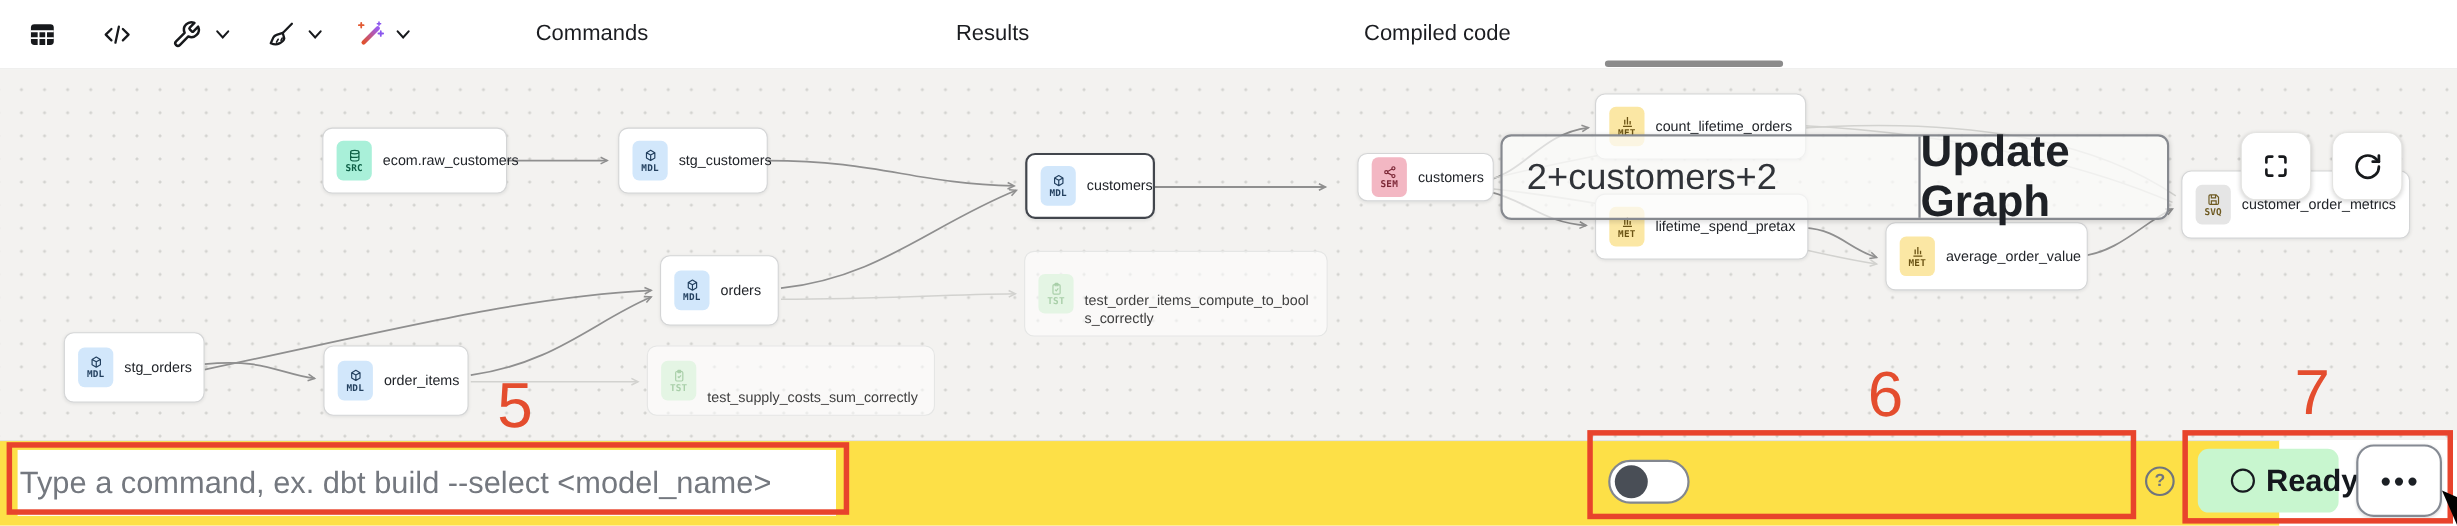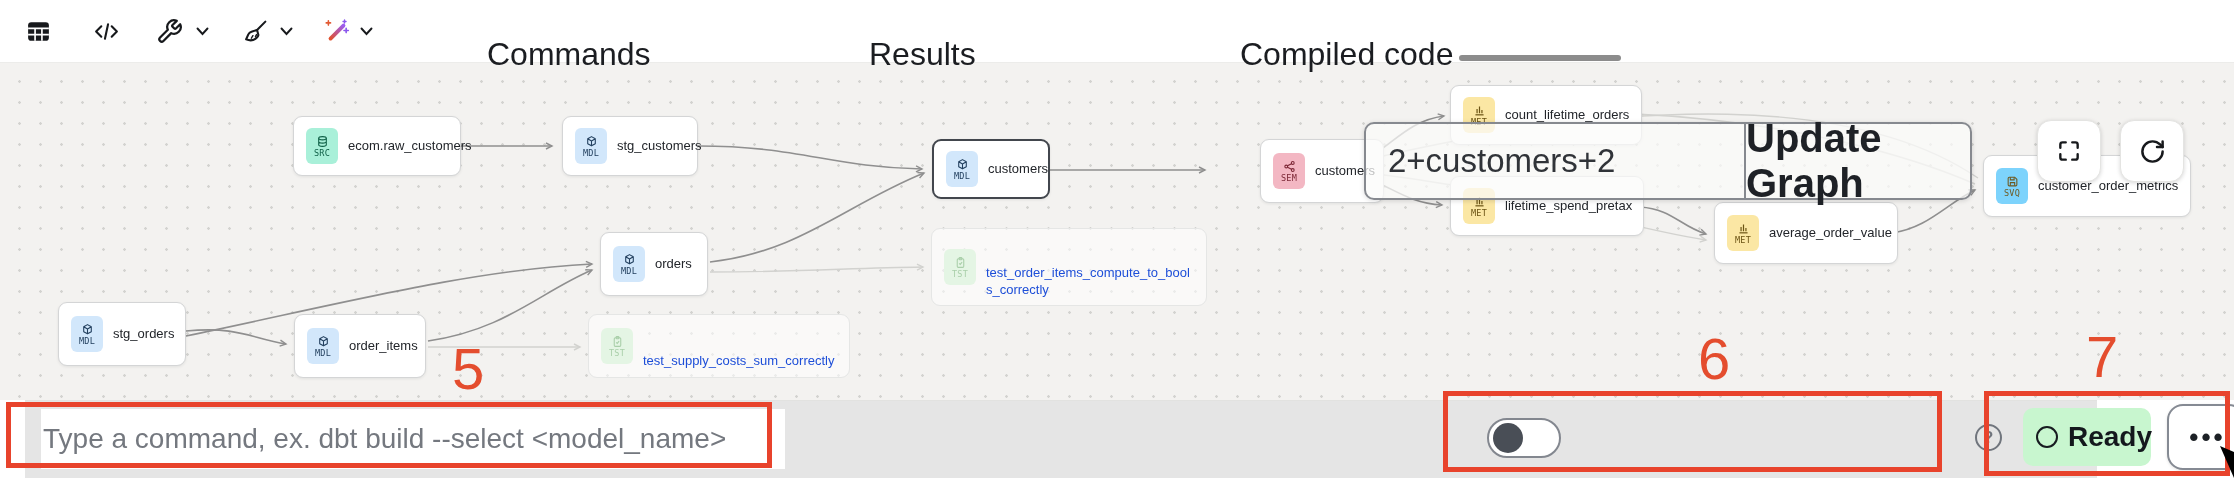--- a/index.html
+++ b/index.html
@@ -2,67 +2,67 @@
 <html><head>
 <meta charset="utf-8">
 <style>
   html,body{margin:0;padding:0;background:#fff;}
   .screen{position:relative;width:2234px;height:478px;overflow:hidden;background:#ffffff;
           font-family:"Liberation Sans",sans-serif;color:#17191c;}
   
   .topbar{position:absolute;left:0;top:0;width:2234px;height:62px;background:#fff;border-bottom:1px solid #ececea;z-index:7;}
   .tbicon{position:absolute;top:17px;width:28px;height:28px;display:flex;align-items:center;justify-content:center;cursor:pointer;}
   .chev{position:absolute;top:27px;width:13px;height:9px;cursor:pointer;}
-  .tab{position:absolute;top:0;height:60px;display:flex;align-items:center;font-size:32px;color:#1b1d21;cursor:pointer;white-space:nowrap;margin-top:24px;}
+  .tab{position:absolute;top:0;height:60px;display:flex;align-items:center;font-size:20px;color:#1b1d21;cursor:pointer;white-space:nowrap;}
   .tab-underline{position:absolute;left:1459px;top:55px;width:162px;height:6px;background:#8c8c8c;border-radius:3px;}
   
   .graph{position:absolute;left:0;top:62px;width:2234px;height:338px;background:#f3f2f0;
          background-image:radial-gradient(circle,#d3d3d0 1.3px,transparent 1.45px);
          background-size:21px 21px;background-position:9px 9px;}
   .edges{position:absolute;left:0;top:0;width:2234px;height:478px;z-index:1;pointer-events:none;}
   .node{position:absolute;display:flex;align-items:center;gap:10px;padding:0 12px;background:#fff;
         border:1.5px solid #d4d5d6;border-radius:9px;box-sizing:border-box;z-index:2;
         box-shadow:0 1px 3px rgba(17,20,24,.08);cursor:pointer;}
   .node.selected{border:2.5px solid #42464d;}
   .node .badge{width:32px;height:36px;border-radius:6px;display:flex;flex-direction:column;
                align-items:center;justify-content:center;gap:1px;flex:0 0 auto;}
-  .node .btxt{font-family:"DejaVu Sans Mono",monospace;font-size:8.5px;font-weight:400;letter-spacing:.2px;line-height:1;}
+  .node .btxt{font-family:"DejaVu Sans Mono",monospace;font-size:8.5px;font-weight:700;letter-spacing:.2px;line-height:1;}
   .node .bicon{width:13px;height:13px;}
   .node .nlabel{font-size:13px;color:#22252a;line-height:1.3;white-space:nowrap;}
   .node.src .badge{background:#a9f0d9;color:#0e5f46;}
   .node.mdl .badge{background:#d2e7fb;color:#23405f;}
   .node.sem .badge{background:#f3b7c3;color:#7c2736;}
   .node.met .badge{background:#fbe7a4;color:#6b5313;}
-  .node.svq .badge{background:#7dd3fc;color:#6e5a22;}
+  .node.svq .badge{background:#e5e5e5;color:#6e5a22;}
   .node.tst{background:rgba(255,255,255,.55);border-color:#e5e6e5;box-shadow:none;}
   .node.tst .badge{background:#e4f5e4;color:#a9cfa9;}
-  .node.tst .nlabel{color:#1d4ed8;white-space:normal;word-break:break-all;margin-top:30px;}
+  .node.tst .nlabel{color:#404040;white-space:normal;word-break:break-all;margin-top:30px;}
   
   .selector{position:absolute;left:1364px;top:122px;width:608px;height:78px;z-index:4;display:flex;
             background:rgba(251,251,250,.72);border:2px solid #86898f;border-radius:10px;box-sizing:border-box;
             box-shadow:0 1px 5px rgba(0,0,0,.14);}
   .selector .query{flex:1;display:flex;align-items:center;padding-left:22px;font-size:33px;color:#303338;cursor:text;}
   .selector .updbtn{width:224px;display:flex;align-items:center;justify-content:center;border-left:2px solid #86898f;
             font-size:40px;font-weight:700;color:#1e2126;cursor:pointer;}
   .gbtn{position:absolute;width:62px;height:60px;background:#fff;border:1px solid #e4e4e2;border-radius:14px;
         display:flex;align-items:center;justify-content:center;z-index:5;box-shadow:0 1px 4px rgba(0,0,0,.16);cursor:pointer;}
   
-  .bottombar{position:absolute;left:0;top:400px;width:2072px;height:78px;background:#e5e5e5;border-top:1px solid #e2e2e0;z-index:6;margin-left:25px;}
+  .bottombar{position:absolute;left:0;top:400px;width:2072px;height:78px;background:#fde047;border-top:1px solid #e2e2e0;z-index:6;}
   .cmdinput{position:absolute;left:16px;top:8px;width:740px;height:58px;border:none;outline:none;background:#fff;
             font-family:"Liberation Sans",sans-serif;font-size:28px;color:#2d3035;}
   .cmdinput::placeholder{color:#74787f;}
   .toggle{position:absolute;left:1462px;top:17px;width:74px;height:40px;background:#fff;border:2px solid #83878f;
           border-radius:22px;box-sizing:border-box;cursor:pointer;}
   .toggle .knob{position:absolute;left:4px;top:3px;width:30px;height:30px;border-radius:50%;background:#494e56;}
   .deferlabel{position:absolute;left:1558px;top:0;height:74px;display:flex;align-items:center;
               font-size:30px;font-weight:500;color:#3a3e44;}
   .help{position:absolute;left:1950px;top:23px;width:27px;height:27px;border:2px solid #70757d;border-radius:50%;
         box-sizing:border-box;display:flex;align-items:center;justify-content:center;font-size:16px;font-weight:700;color:#70757d;cursor:pointer;}
   .readypill{position:absolute;left:1998px;top:7px;width:128px;height:58px;background:#c8f6cf;border-radius:10px;
-             display:flex;align-items:center;padding-left:13px;box-sizing:border-box;gap:10px;cursor:pointer;}
+             display:flex;align-items:center;padding-left:30px;box-sizing:border-box;gap:10px;cursor:pointer;}
   .readypill .ring{width:22px;height:22px;border:2.5px solid #171b20;border-radius:50%;box-sizing:border-box;flex:0 0 auto;}
   .readypill .rlabel{font-size:28px;font-weight:600;color:#14181d;}
   .dotsbtn{position:absolute;left:2142px;top:3px;width:78px;height:66px;background:#fff;border:2px solid #858a93;
            border-radius:16px;box-sizing:border-box;display:flex;align-items:center;justify-content:center;
            box-shadow:0 1px 3px rgba(0,0,0,.12);cursor:pointer;}
   .dotsbtn .dglyph{font-size:26px;font-weight:700;letter-spacing:3px;color:#1c2025;line-height:1;padding-left:3px;}
   
   .annbox{position:absolute;border:5px solid #e8432c;box-sizing:border-box;z-index:9;pointer-events:none;}
   .annum{position:absolute;color:#e44d2e;font-size:58px;font-weight:500;z-index:9;line-height:1;pointer-events:none;}
   .cursorwedge{position:absolute;left:2208px;top:444px;z-index:10;pointer-events:none;}
@@ -208,21 +208,21 @@
   </div>
   <div class="node mdl selected" style="left:932px;top:139px;width:118px;height:60px">
     <span class="badge">
         <svg class="bicon">
           <use href="#i-cube"></use>
         </svg>
         <span class="btxt">MDL</span>
       </span>
     <span class="nlabel">customers</span>
   </div>
-  <div class="node sem" style="left:1260px;top:139px;width:124px;height:64px">
+  <div class="node sem" style="left:1234px;top:139px;width:124px;height:44px">
     <span class="badge">
         <svg class="bicon">
           <use href="#i-share"></use>
         </svg>
         <span class="btxt">SEM</span>
       </span>
     <span class="nlabel">customers</span>
   </div>
   <div class="node met" style="left:1450px;top:85px;width:192px;height:60px">
     <span class="badge">

